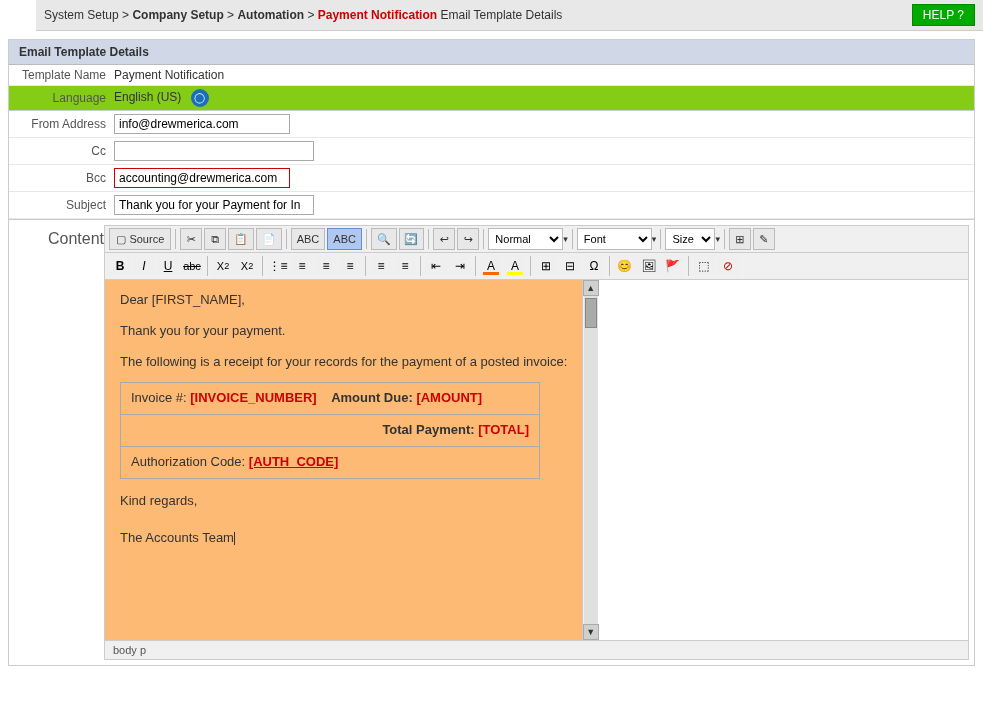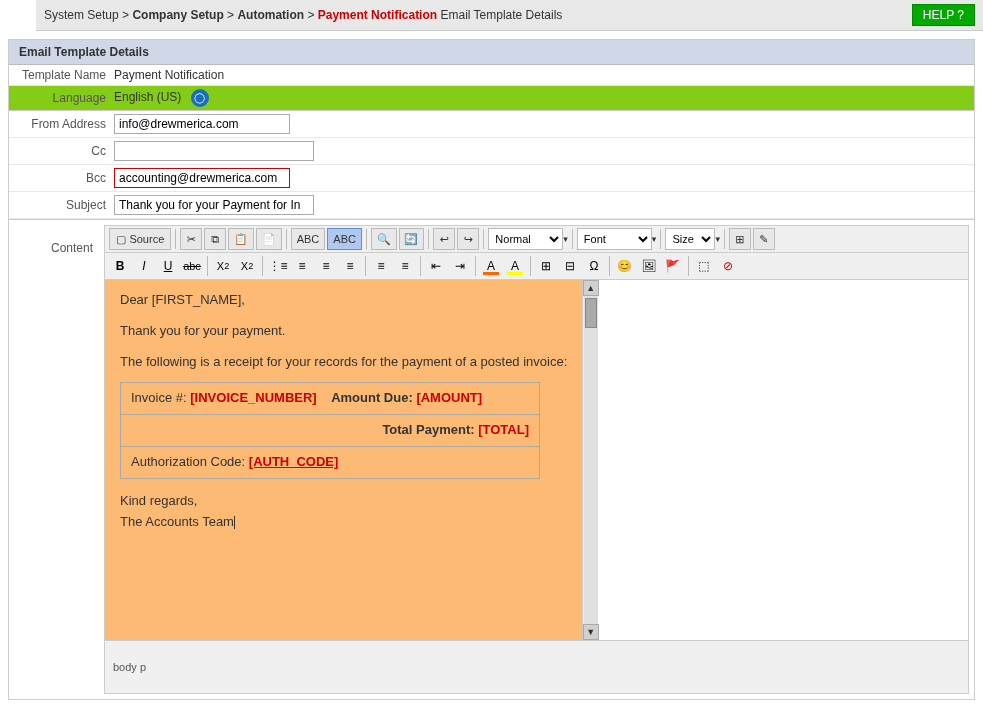--- a/index.html
+++ b/index.html
@@ -97,26 +97,25 @@
     
     #content-row {
       display: flex;
       align-items: flex-start;
       padding: 0;
       border-top: 1px solid #ccc;
     }
     #content-label {
       width: 95px;
       text-align: right;
-      padding-right: 11px;
+      padding-right: 0;
       padding-top: 10px;
       color: #555;
-      font-size: 12px;
+      font-size: 16px;
       flex-shrink: 0;
-      margin-top: 11px;
     }
 
     
     #editor-container {
       flex: 1;
       border: 1px solid #ccc;
       margin: 5px 5px 5px 0;
     }
 
     
@@ -212,28 +211,28 @@
       border: 1px solid #aaa;
       padding: 5px 10px;
       font-size: 13px;
     }
     .receipt-table .label-cell { font-weight: normal; }
     .receipt-table .value-red { color: #cc0000; font-weight: bold; }
     .receipt-table .total-row td { text-align: right; font-weight: bold; }
     .receipt-table .auth-row td { font-weight: normal; }
     .auth-code { color: #cc0000; font-weight: bold; text-decoration: underline; }
 
-    #regards { margin-bottom: 0; }
+    #regards { margin-bottom: 16px; }
     #team { }
 
     
     #status-bar {
       background: #f0f0f0;
       border-top: 1px solid #ccc;
-      padding: 20px 8px;
+      padding: 3px 8px;
       font-size: 11px;
       color: #555;
     }
     .scroll-btn {
       display: flex;
       align-items: center;
       justify-content: center;
       width: 16px;
       height: 16px;
       background: #d0d0d0;

